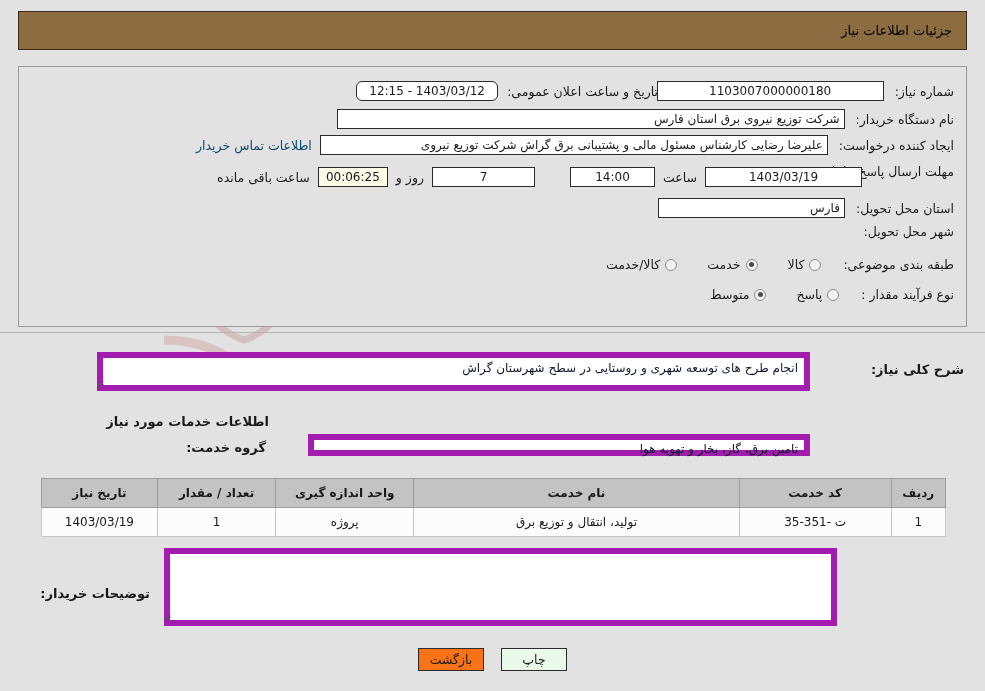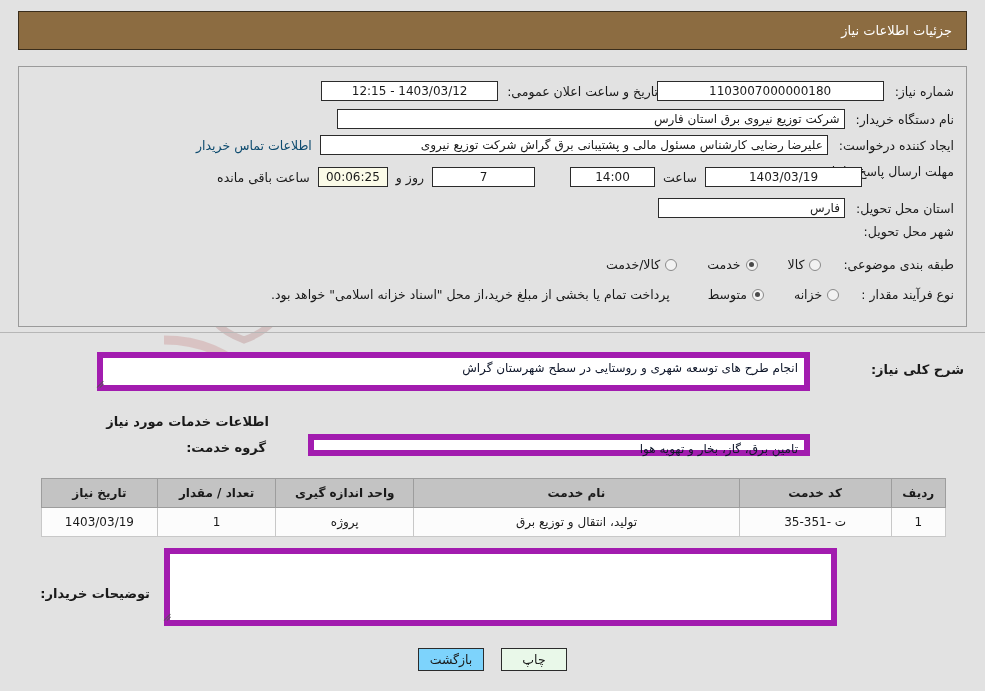--- a/index.html
+++ b/index.html
@@ -61,21 +61,21 @@
     background: #8c6c41;
     border: 1px solid #3a2d1b;
     box-sizing: border-box;
     display: flex;
     align-items: center;
     justify-content: flex-start;
     padding-right: 14px;
     z-index: 10;
   }
   .header-title {
-    color: #ffffff;
+    color: #000000;
     font-size: 13px;
   }
 
   
   .panel {
     position: absolute;
     left: 18px;
     top: 66px;
     width: 949px;
     height: 261px;
@@ -237,21 +237,21 @@
     box-sizing: border-box;
     height: 23px;
     min-width: 66px;
     font-size: 12.5px;
     font-family: "DejaVu Sans", "Liberation Sans", sans-serif;
     cursor: pointer;
     padding: 0 10px;
     color: #1a1a1a;
   }
   .btn-print  { background: #e9f8e9; }
-  .btn-back   { background: #7dd3fc; }
+  .btn-back   { background: #f97316; }
   .btn-row {
     position: absolute;
     left: 0;
     top: 648px;
     width: 985px;
     display: flex;
     justify-content: center;
     align-items: center;
     gap: 17px;
     direction: ltr;
@@ -266,21 +266,21 @@
 </div>
 
 <div class="panel">
 
   <div class="row" style="right:12px; top:14px;">
     <span class="lbl">شماره نیاز:</span>
     <div class="field center" style="width:227px; margin-right:11px;">1103007000000180</div>
   </div>
   <div class="row" style="right:308px; top:14px;">
     <span class="lbl">تاریخ و ساعت اعلان عمومی:</span>
-    <div class="field center" style="width:177px; margin-right:9px;">1403/03/12 - 12:15</div>
+    <div class="field center" style="width:142px; margin-right:9px;border-radius:6px;">1403/03/12 - 12:15</div>
   </div>
 
   <div class="row" style="right:12px; top:42px;">
     <span class="lbl">نام دستگاه خریدار:</span>
     <div class="field right" style="width:508px; margin-right:11px;">شرکت توزیع نیروی برق استان فارس</div>
   </div>
 
   <div class="row" style="right:12px; top:68px;">
     <span class="lbl">ایجاد کننده درخواست:</span>
     <div class="field right" style="width:508px; margin-right:11px;">علیرضا رضایی کارشناس مسئول مالی و پشتیبانی برق گراش شرکت توزیع نیروی</div>
@@ -322,27 +322,26 @@
     <div class="radio-group" style="margin-right:30px;">
       <span class="radio"></span>
       <span class="radio-label">کالا/خدمت</span>
     </div>
   </div>
 
   <div class="row" style="right:12px; top:220px;">
     <span class="lbl">نوع فرآیند مقدار :</span>
     <div class="radio-group" style="margin-right:22px;">
       <span class="radio"></span>
-      <span class="radio-label">خزانه</span>
+      <span class="radio-label">پاسخ</span>
     </div>
     <div class="radio-group" style="margin-right:30px;">
       <span class="radio checked"></span>
       <span class="radio-label">متوسط</span>
     </div>
-    <span class="lbl" style="margin-right:38px;">پرداخت تمام یا بخشی از مبلغ خرید،از محل "اسناد خزانه اسلامی" خواهد بود.</span>
   </div>
 </div>
 
 <div class="sep" style="top:332px;"></div>
 
 <div class="section-title" style="right:21px; top:362px;">شرح کلی نیاز:</div>
 <div class="big-input" style="right:175px; top:352px; width:713px; height:39px;">انجام طرح های توسعه شهری و روستایی در سطح شهرستان گراش</div>
 <div class="resize-grip" style="right:880px; top:380px;"></div>
 
 <div class="section-title" style="right:716px; top:414px;">اطلاعات خدمات مورد نیاز</div>

